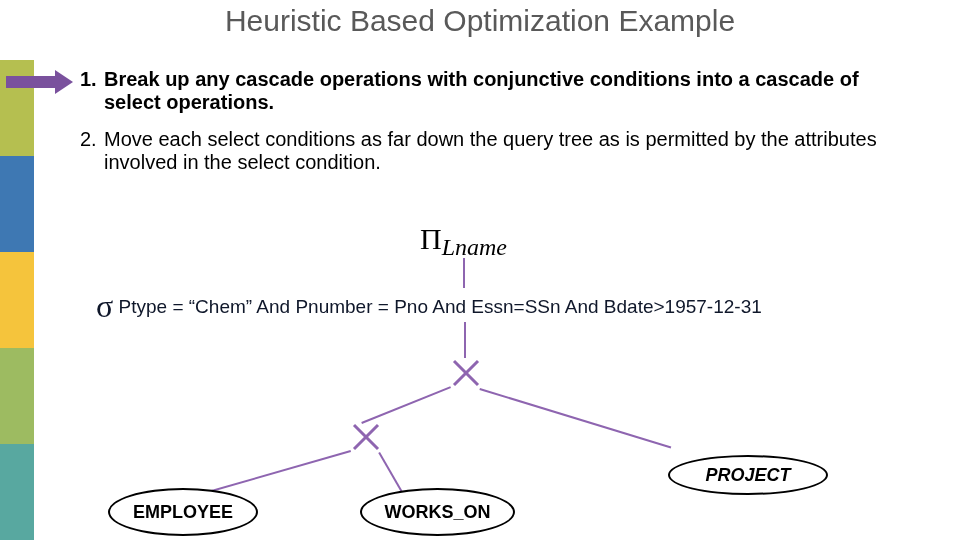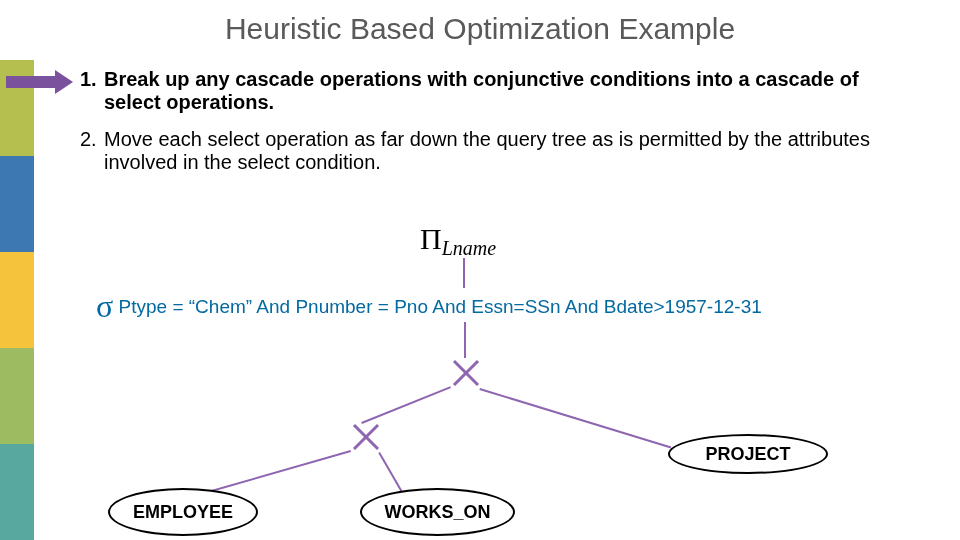--- a/index.html
+++ b/index.html
@@ -3,45 +3,45 @@
 <meta charset="utf-8">
 <style>
   * { box-sizing: border-box; margin: 0; padding: 0; }
   html, body { width: 960px; height: 540px; font-family: Arial, Helvetica, sans-serif; background: #fff; overflow: hidden; }
   .sidebar { position: absolute; left: 0; top: 60px; width: 34px; height: 480px; display: flex; flex-direction: column; }
   .sb-olive  { background: #b5bf50; flex: 1; }
   .sb-blue   { background: #3e78b3; flex: 1; }
   .sb-yellow { background: #f5c43c; flex: 1; }
   .sb-green  { background: #9dbb61; flex: 1; }
   .sb-teal   { background: #58a8a0; flex: 1; }
-  .title { position: absolute; left: 0; top: 12px; width: 960px; text-align: center; font-size: 30px; color: #595959; }
+  .title { position: absolute; left: 0; top: 4px; width: 960px; text-align: center; font-size: 30px; color: #595959; }
   .list { position: absolute; left: 80px; top: 68px; width: 840px; font-size: 20px; color: #000; }
   .li { display: flex; margin-bottom: 14px; line-height: 1.15; }
   .num { width: 24px; flex: none; }
   .bold { font-weight: bold; }
   .arrow { position: absolute; left: 6px; top: 70px; }
   .arrow-rect { width: 50px; height: 12px; background: #7a519d; display: inline-block; vertical-align: middle; }
   .arrow-head { display: inline-block; width: 0; height: 0; border-top: 12px solid transparent; border-bottom: 12px solid transparent; border-left: 18px solid #7a519d; vertical-align: middle; margin-left: -1px; }
   .stage { position: absolute; left: 0; top: 0; width: 960px; height: 540px; }
   .pi-node { position: absolute; left: 420px; top: 222px; font-size: 24px; font-family: 'Times New Roman', serif; color: #000; }
   .pi-node .pi { font-size: 30px; font-family: 'Times New Roman', serif; }
-  .pi-node .sub { font-style: italic; font-size: 20px; vertical-align: sub; }
-  .sigma-row { position: absolute; left: 96px; top: 288px; font-size: 19px; color: #0369a1; white-space: nowrap; }
+  .pi-node .sub { font-style: italic; font-size: 24px; vertical-align: sub; }
+  .sigma-row { position: absolute; left: 96px; top: 288px; font-size: 19px; color: #0f172a; white-space: nowrap; }
   .sigma-row .sigma { font-family: 'Times New Roman', serif; font-size: 32px; vertical-align: -4px; }
   .cross { position: absolute; width: 34px; height: 34px; }
   .cross::before, .cross::after { content: ""; position: absolute; left: 50%; top: 0; width: 3px; height: 100%; background: #8e65b0; transform-origin: center; }
   .cross::before { transform: translateX(-50%) rotate(45deg); }
   .cross::after  { transform: translateX(-50%) rotate(-45deg); }
   .cross1 { left: 449px; top: 356px; }
   .cross2 { left: 349px; top: 420px; }
   .edge { position: absolute; background: #8e65b0; transform-origin: top left; height: 2px; }
   .ellip { position: absolute; border: 2px solid #000; border-radius: 50%; text-align: center; font-size: 18px; font-weight: bold; color: #000; display: flex; align-items: center; justify-content: center; line-height: 1.05; background: #fff; padding: 0 4px; }
   .ellip.emp   { left: 108px; top: 488px; width: 150px; height: 48px; }
   .ellip.works { left: 360px; top: 488px; width: 155px; height: 48px; }
-  .ellip.proj  { left: 668px; top: 434px; width: 160px; height: 40px; }
+  .ellip.proj  { left: 668px; top: 455px; width: 160px; height: 40px; font-style: italic; }
 </style>
 </head>
 <body>
 
 <div class="sidebar">
   <div class="sb-olive"></div>
   <div class="sb-blue"></div>
   <div class="sb-yellow"></div>
   <div class="sb-green"></div>
   <div class="sb-teal"></div>
@@ -53,21 +53,21 @@
   <span class="arrow-rect"></span><span class="arrow-head"></span>
 </div>
 
 <div class="list">
   <div class="li bold">
     <div class="num">1.</div>
     <div>Break up any cascade operations with conjunctive conditions into a cascade of select operations.</div>
   </div>
   <div class="li">
     <div class="num">2.</div>
-    <div>Move each select operation as far down the query tree as is permitted by the attributes involved in the select condition.</div>
+    <div>Move each select conditions as far down the query tree as is permitted by the attributes involved in the select condition.</div>
   </div>
 </div>
 
 <div class="stage">
 
   <div class="pi-node">
     <span class="pi">Π</span><span class="sub">Lname</span>
   </div>
 
   <div class="sigma-row">

